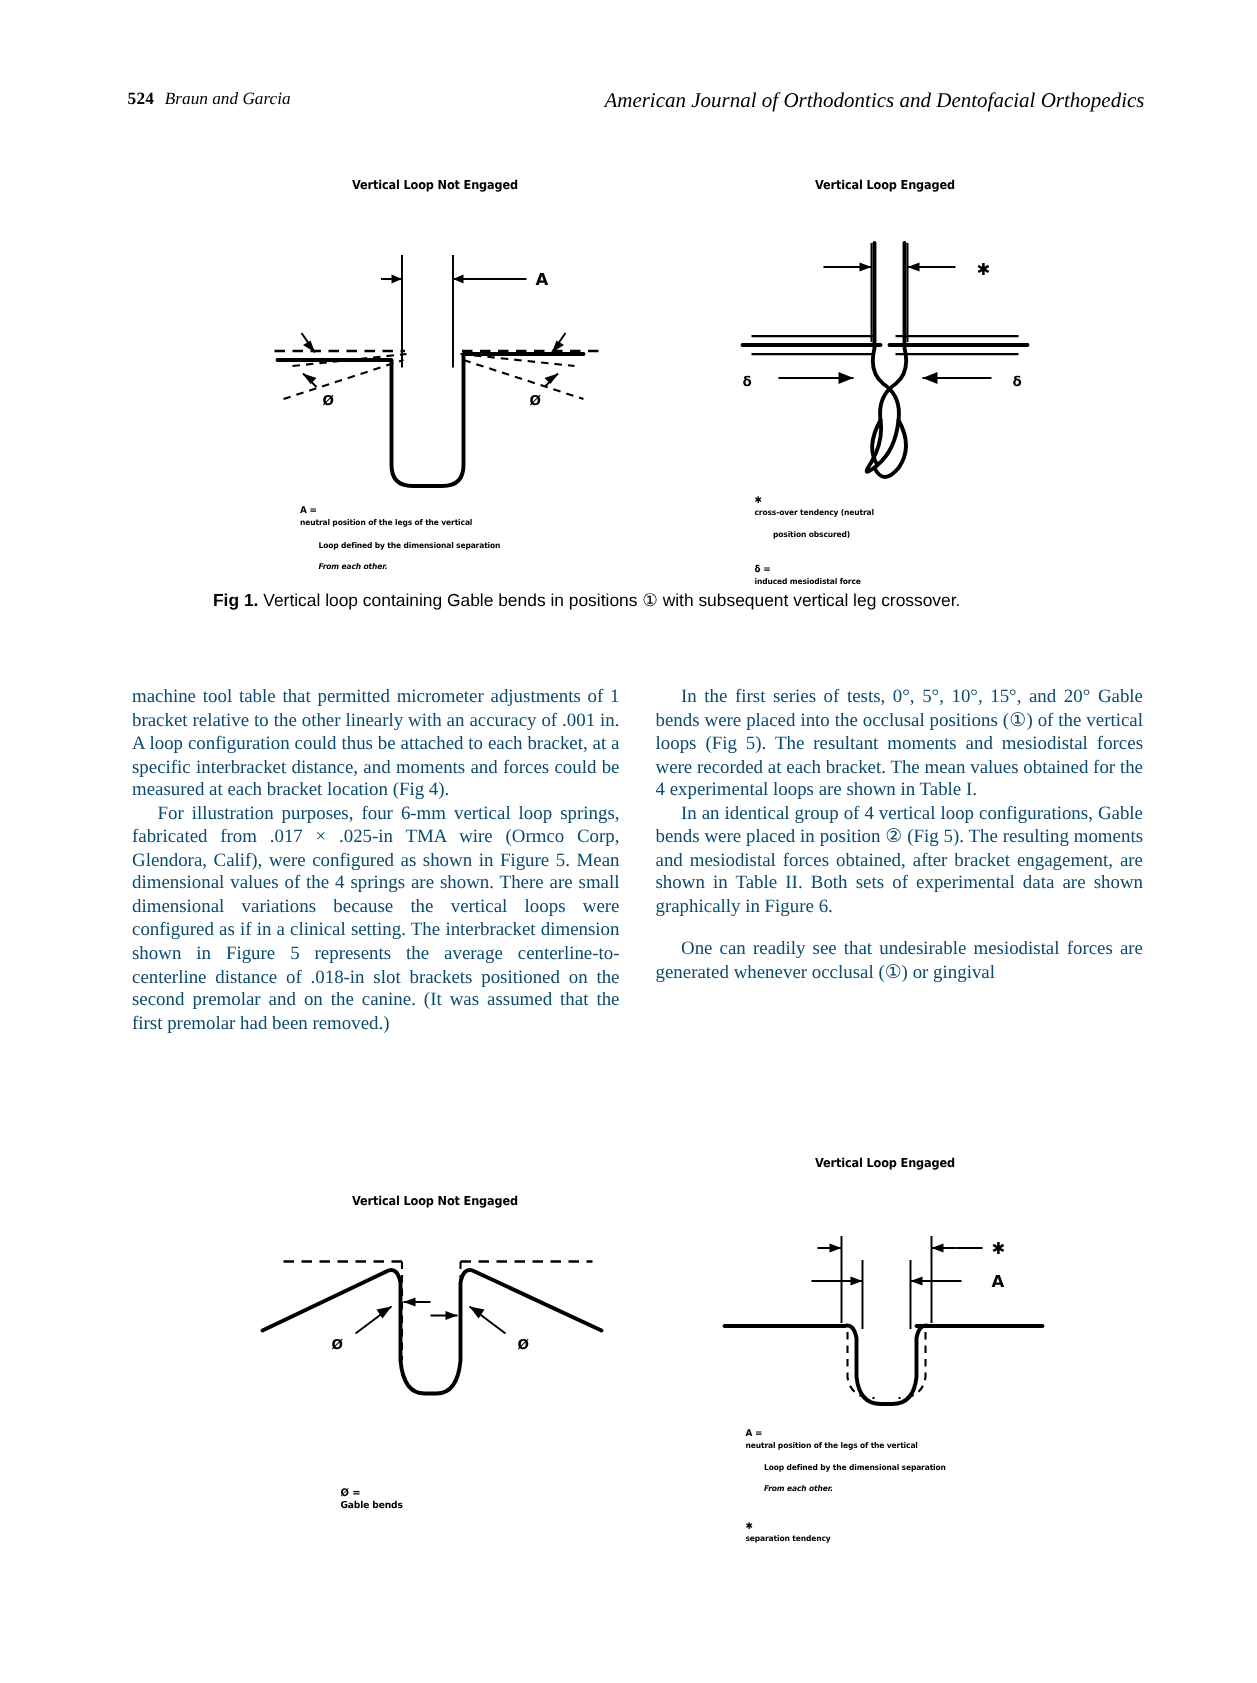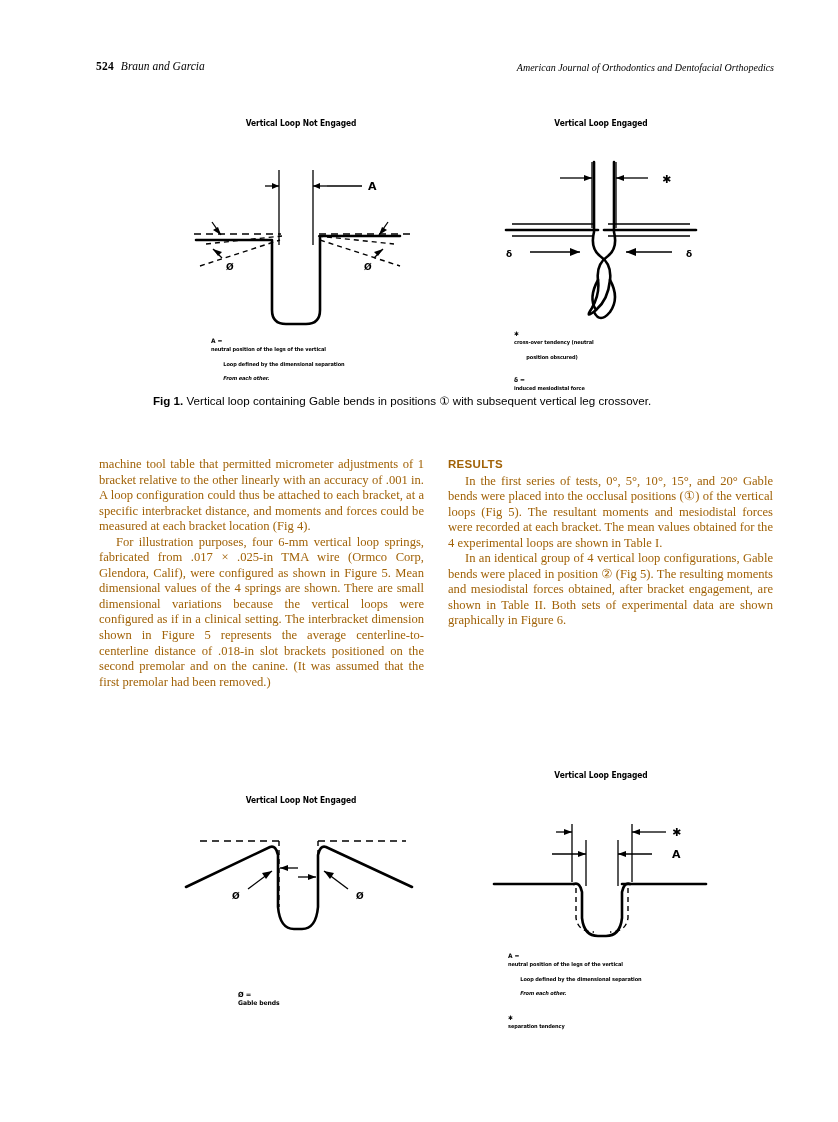--- a/index.html
+++ b/index.html
@@ -12,21 +12,21 @@
     width: 838px;
     height: 1122px;
     position: relative;
     font-family: "Liberation Serif", serif;
     color: #000000;
     overflow: hidden;
   }
 
   .page {
     position: absolute;
-    left: 16px; top: 0;
+    left: 5px; top: 0;
     width: 774px;
     height: 1122px;
     background: #fff;
   }
 
   
   .runhead {
     position: absolute;
     left: 80px;
     top: 60px;
@@ -46,21 +46,21 @@
   }
   .runhead-left .authors {
     font-style: italic;
     margin-left: 7px;
   }
   .runhead-right {
     position: absolute;
     right: 0; top: 0;
     text-align: right;
     font-style: italic;
-    font-size: 10px;
+    font-size: 14px;
     line-height: 16px;
   }
   .runhead-right div { white-space: nowrap; }
 
   
   .figure { position: absolute; }
 
   .panel { position: absolute; }
 
   .panel-title {
@@ -114,21 +114,21 @@
 
   
   .col {
     position: absolute;
     width: 325px;
     font-family: "Liberation Serif", serif;
     font-size: 12.6px;
     line-height: 15.55px;
     text-align: justify;
     text-justify: inter-word;
-    color: #a16207;
+    color: #0c4a6e;
   }
   .col p {
     margin: 0;
     text-indent: 17px;
   }
   .col p.noindent { text-indent: 0; }
   .col h3 {
     margin: 0 0 1px 0;
     font-family: "Liberation Sans", sans-serif;
     font-size: 11.5px;
@@ -277,24 +277,24 @@
     <span class="lead">Fig 1.</span>
     <span>Vertical loop containing Gable bends in positions ① with subsequent vertical leg crossover.</span>
   </div>
 
   <div class="col" style="left:83px; top:457px;">
     <p class="noindent">machine tool table that permitted micrometer adjustments of 1 bracket relative to the other linearly with an accuracy of .001 in. A loop configuration could thus be attached to each bracket, at a specific interbracket distance, and moments and forces could be measured at each bracket location (Fig 4).</p>
     <p>For illustration purposes, four 6-mm vertical loop springs, fabricated from .017 × .025-in TMA wire (Ormco Corp, Glendora, Calif), were configured as shown in Figure 5. Mean dimensional values of the 4 springs are shown. There are small dimensional variations because the vertical loops were configured as if in a clinical setting. The interbracket dimension shown in Figure 5 represents the average centerline-to-centerline distance of .018-in slot brackets positioned on the second premolar and on the canine. (It was assumed that the first premolar had been removed.)</p>
   </div>
 
   <div class="col" style="left:432px; top:457px;">
-    <h3>RESULTS</h3>
     <p>In the first series of tests, 0°, 5°, 10°, 15°, and 20° Gable bends were placed into the occlusal positions (①) of the vertical loops (Fig 5). The resultant moments and mesiodistal forces were recorded at each bracket. The mean values obtained for the 4 experimental loops are shown in Table I.</p>
     <p>In an identical group of 4 vertical loop configurations, Gable bends were placed in position ② (Fig 5). The resulting moments and mesiodistal forces obtained, after bracket engagement, are shown in Table II. Both sets of experimental data are shown graphically in Figure 6.</p>
     <div class="spacer"></div>
+    <p>One can readily see that undesirable mesiodistal forces are generated whenever occlusal (①) or gingival</p>
   </div>
 
   <div class="figure" style="left:80px; top:770px; width:678px; height:245px;">
 
     <div class="panel" style="left:80px; top:25px; width:250px; height:215px;">
       <div class="panel-title">Vertical Loop Not Engaged</div>
 
       <div class="panel-art" style="top:26px;">
         <svg width="250" height="140" viewBox="0 0 250 140">
 

